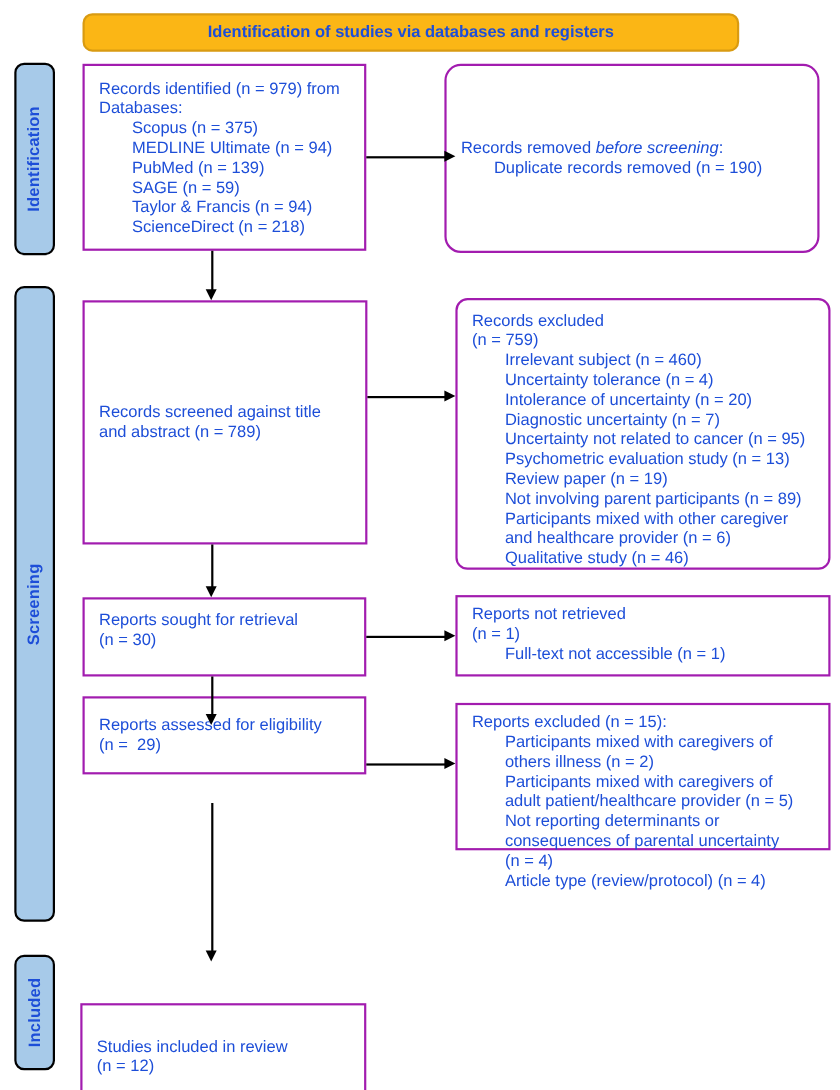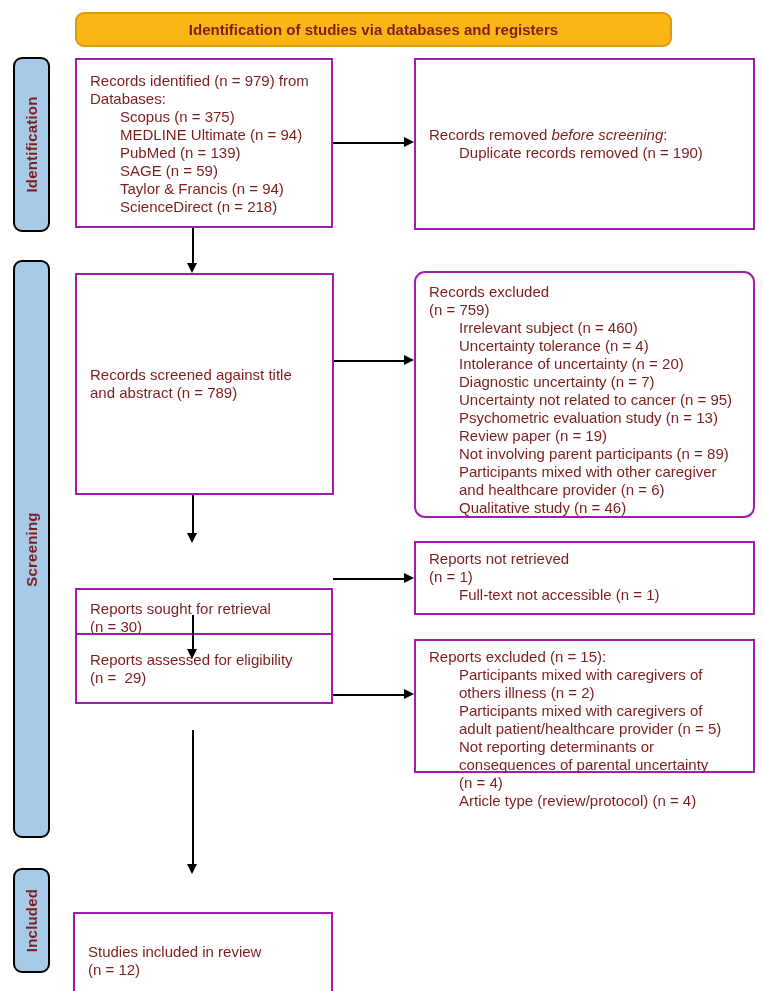--- a/index.html
+++ b/index.html
@@ -1,18 +1,18 @@
 <!DOCTYPE html>
 <html style="--banner-fill: #FBB615; --banner-border: #D99B12; --stage-fill: #A7CAE9;"><head>
 <meta charset="utf-8">
 <style>
   html,body { margin:0; padding:0; background:#ffffff; }
   #canvas {
     position:relative; width:764px; height:991px; background:#ffffff;
-    font-family:"Liberation Sans", sans-serif; color:#7f1d1d;
+    font-family:"Liberation Sans", sans-serif; color:#1d4ed8;
     overflow:hidden;
   }
   
   .banner {
     position:absolute; left:75px; top:12px; width:597px; height:35px;
     background:var(--banner-fill,#FBB615);
     border:2px solid var(--banner-border,#D99B12);
     border-radius:9px; box-sizing:border-box;
     display:flex; align-items:center; justify-content:center;
     font-size:15px; font-weight:bold;
@@ -35,24 +35,24 @@
   .box {
     position:absolute; background:#fff; border:2px solid #a21caf;
     box-sizing:border-box; font-size:15px;
   }
   .box .content { width:100%; }
   .tline { line-height:18px; white-space:pre-wrap; }
   .indent-1 { padding-left:30px; }
   .it { font-style:italic; }
   .vcenter { display:flex; align-items:center; }
   #box-records-identified   { left:75px;  top:58px;  width:258px; height:170px; padding:12px 4px 0 13px; }
-  #box-records-removed      { left:414px; top:58px;  width:341px; height:172px; padding:0 4px 0 13px; }
+  #box-records-removed      { left:404px; top:58px;  width:341px; height:172px; padding:0 4px 0 13px;border-radius:15px; }
   #box-records-screened     { left:75px;  top:273px; width:259px; height:222px; padding:0 4px 0 13px; }
   #box-records-excluded     { left:414px; top:271px; width:341px; height:247px; padding:10px 4px 0 13px;border-radius:11px; }
-  #box-reports-sought       { left:75px;  top:543px; width:258px; height:72px;  padding:0 4px 12px 13px;margin-top:45px; }
+  #box-reports-sought       { left:75px;  top:543px; width:258px; height:72px;  padding:0 4px 12px 13px; }
   #box-reports-not-retrieved{ left:414px; top:541px; width:341px; height:74px;  padding:7px 4px 0 13px; }
   #box-reports-assessed     { left:75px;  top:633px; width:258px; height:71px;  padding:0 4px 0 13px; }
   #box-reports-excluded     { left:414px; top:639px; width:341px; height:134px; padding:7px 4px 0 13px; }
   #box-studies-included     { left:73px;  top:912px; width:260px; height:98px;  padding:0 4px 0 13px; }
   
   .vline { position:absolute; width:2px;  background:#000; }
   .hline { position:absolute; height:2px; background:#000; }
   .arr-down {
     position:absolute; width:0; height:0;
     border-left:5.5px solid transparent; border-right:5.5px solid transparent;

